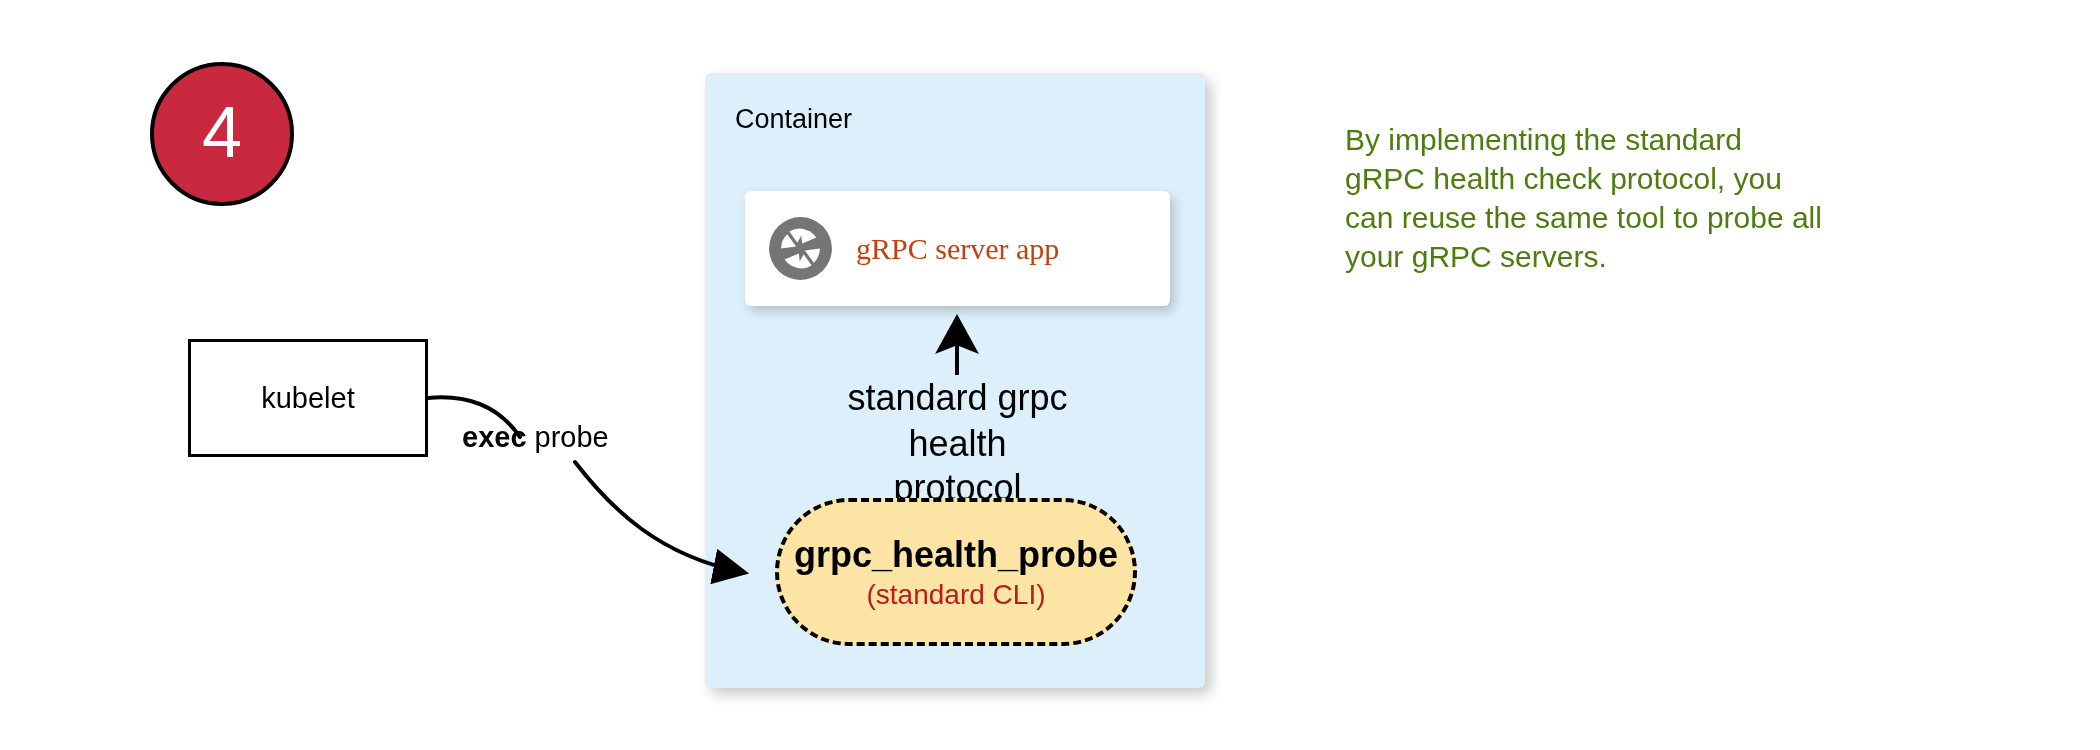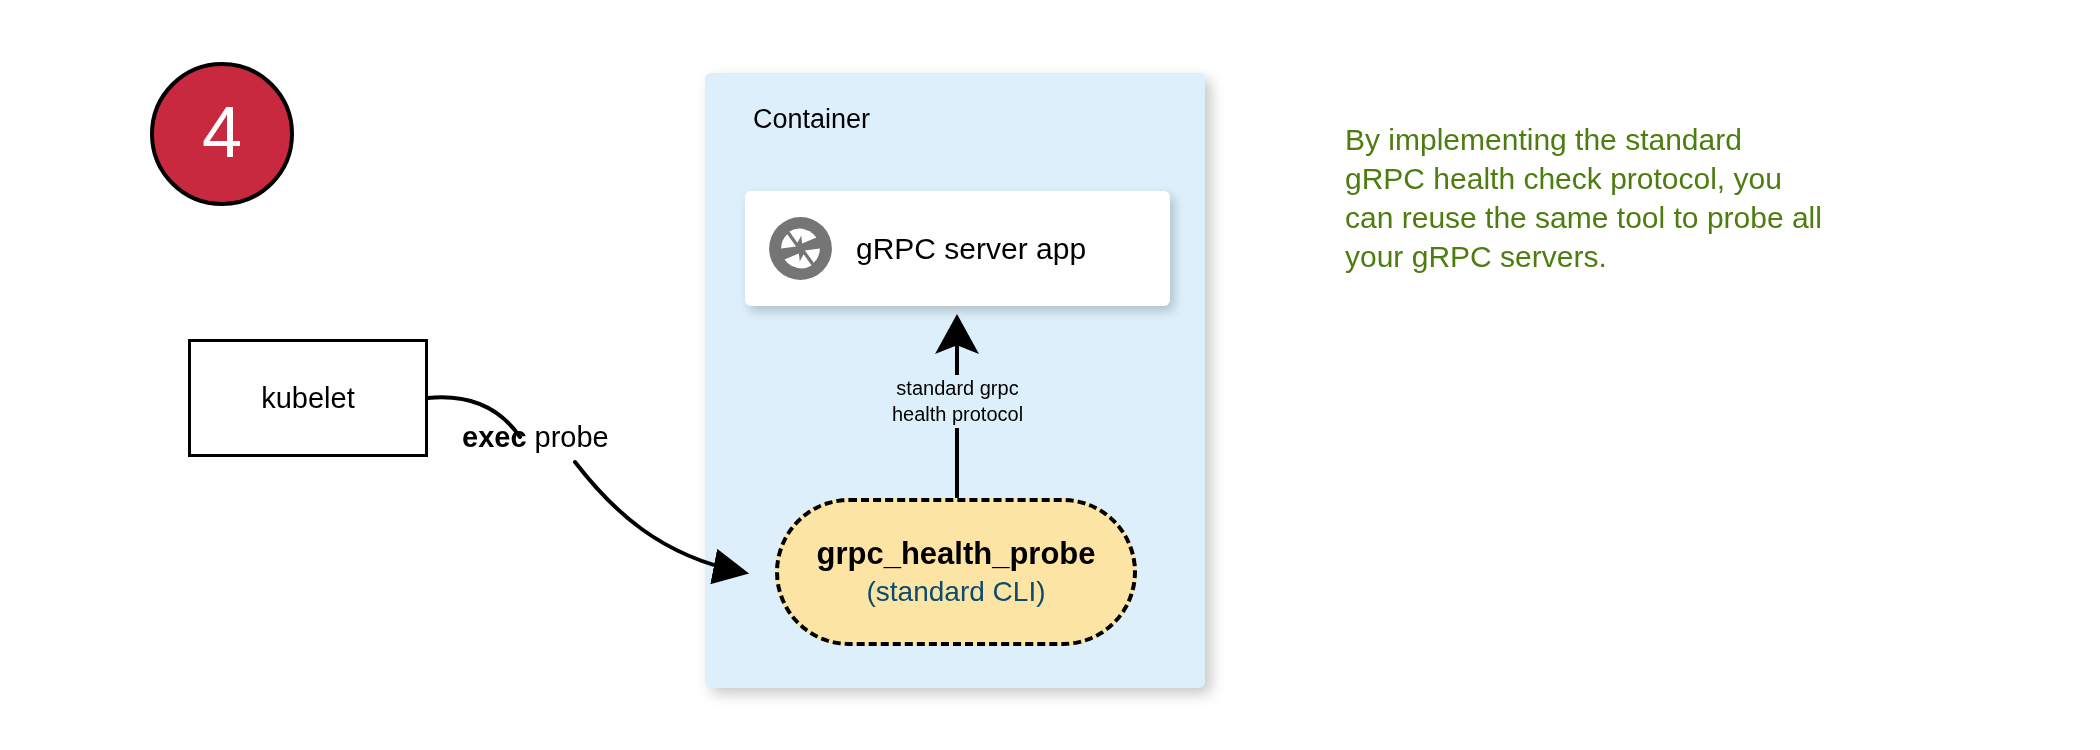--- a/index.html
+++ b/index.html
@@ -57,21 +57,20 @@
     box-shadow: 6px 6px 14px rgba(0,0,0,0.22);
   }
   .container-label {
     position: absolute;
     left: 30px;
     top: 30px;
     font-size: 27px;
     line-height: 1.2;
     color: #000000;
     white-space: nowrap;
-    margin-left: 18px;
   }
 
   
   .app-card {
     position: absolute;
     left: 745px;
     top: 191px;
     width: 425px;
     height: 115px;
     background: #ffffff;
@@ -83,23 +82,24 @@
     box-sizing: border-box;
   }
   .grpc-icon {
     width: 67px;
     height: 67px;
     flex: 0 0 auto;
     display: block;
   }
   .app-card-label {
     font-size: 30px;
-    color: #000000;
+    color: #c2410c;
     margin-left: 22px;
     white-space: nowrap;
+    font-family: Liberation Serif, serif;
   }
 
   
   .kubelet-box {
     position: absolute;
     left: 188px;
     top: 339px;
     width: 240px;
     height: 118px;
     background: #ffffff;
@@ -130,21 +130,21 @@
     margin-top: 19px;
   }
 
   
   .proto-label {
     position: absolute;
     left: 845px;
     top: 375px;
     width: 225px;
     text-align: center;
-    font-size: 20px;
+    font-size: 36px;
     line-height: 1.22;
     color: #000000;
   }
   .proto-label span {
     display: block;
     background: #DCEFFA;
     padding: 1px 0;
   }
 
   
@@ -157,29 +157,29 @@
     background: #FCE5A4;
     border: 4px dashed #000000;
     border-radius: 74px;
     box-sizing: border-box;
     display: flex;
     flex-direction: column;
     align-items: center;
     justify-content: center;
   }
   .probe-title {
-    font-size: 31px;
+    font-size: 36px;
     font-weight: bold;
     color: #000000;
     white-space: nowrap;
     line-height: 1.25;
   }
   .probe-sub {
     font-size: 28px;
-    color: #0c4a6e;
+    color: #b91c1c;
     white-space: nowrap;
     line-height: 1.25;
   }
 
   
   .side-note {
     position: absolute;
     left: 1345px;
     top: 120px;
     width: 570px;

